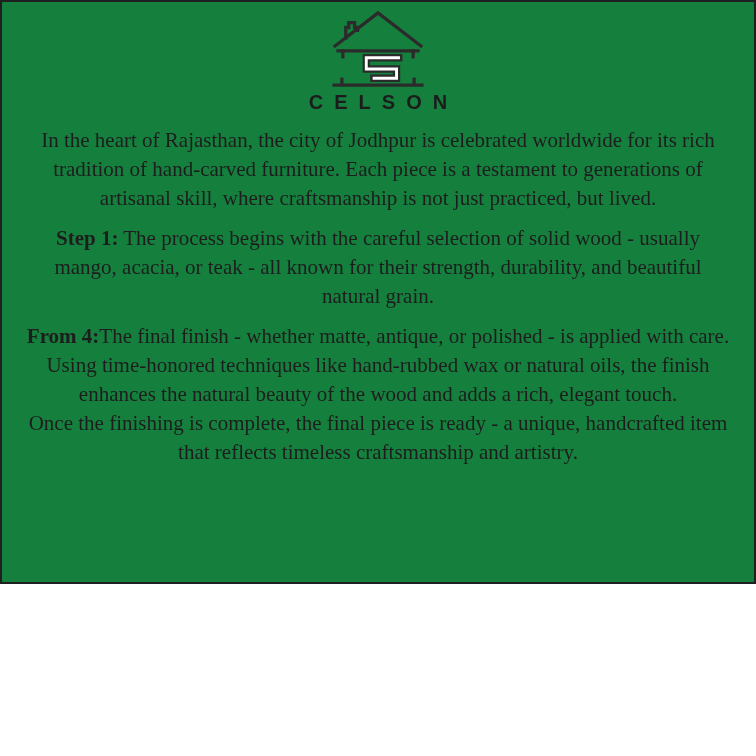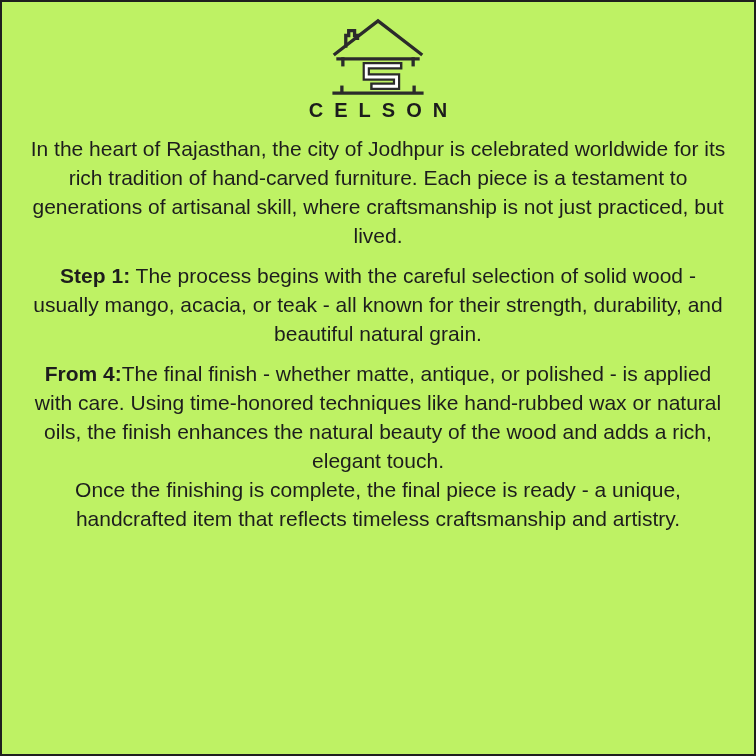--- a/index.html
+++ b/index.html
@@ -1,28 +1,28 @@
 <!DOCTYPE html>
 <html><head>
 <meta charset="utf-8">
 <style>
   html, body { margin: 0; padding: 0; background: #ffffff; }
   .page {
     position: relative;
     width: 756px;
-    height: 756px;
+    height: 584px;
     box-sizing: border-box;
     border: 2px solid #1f1f1f;
-    background: #bef264;
+    background: #15803d;
     color: #1d1d1d;
     font-family: "Liberation Sans", "DejaVu Sans", sans-serif;
     display: flex;
     flex-direction: column;
     align-items: center;
-    padding: 12px 18px 6px;
+    padding: 4px 18px 6px;
     overflow: hidden;
     text-align: center;
   }
   .logo-wrap {
     height: 80px;
     display: flex;
     align-items: flex-start;
     justify-content: center;
   }
   .logo-svg { display: block; }
@@ -45,21 +45,21 @@
     word-spacing: 3px;
     line-height: 30px;
     color: #1c1c1c;
   }
   .content {
     margin-top: 11px;
     max-width: 714px;
     font-size: 21px;
     line-height: 29px;
   }
-  .para { margin: 11px 4px 0; }
+  .para { margin: 11px 4px 0; font-family: Liberation Serif, serif; }
   .para.first { margin-top: 0; }
   .para.closing { margin-top: 0; }
   .step-label { font-weight: bold; }
 </style>
 </head>
 <body>
 
 <div class="page">
 
   <div class="logo-wrap">

